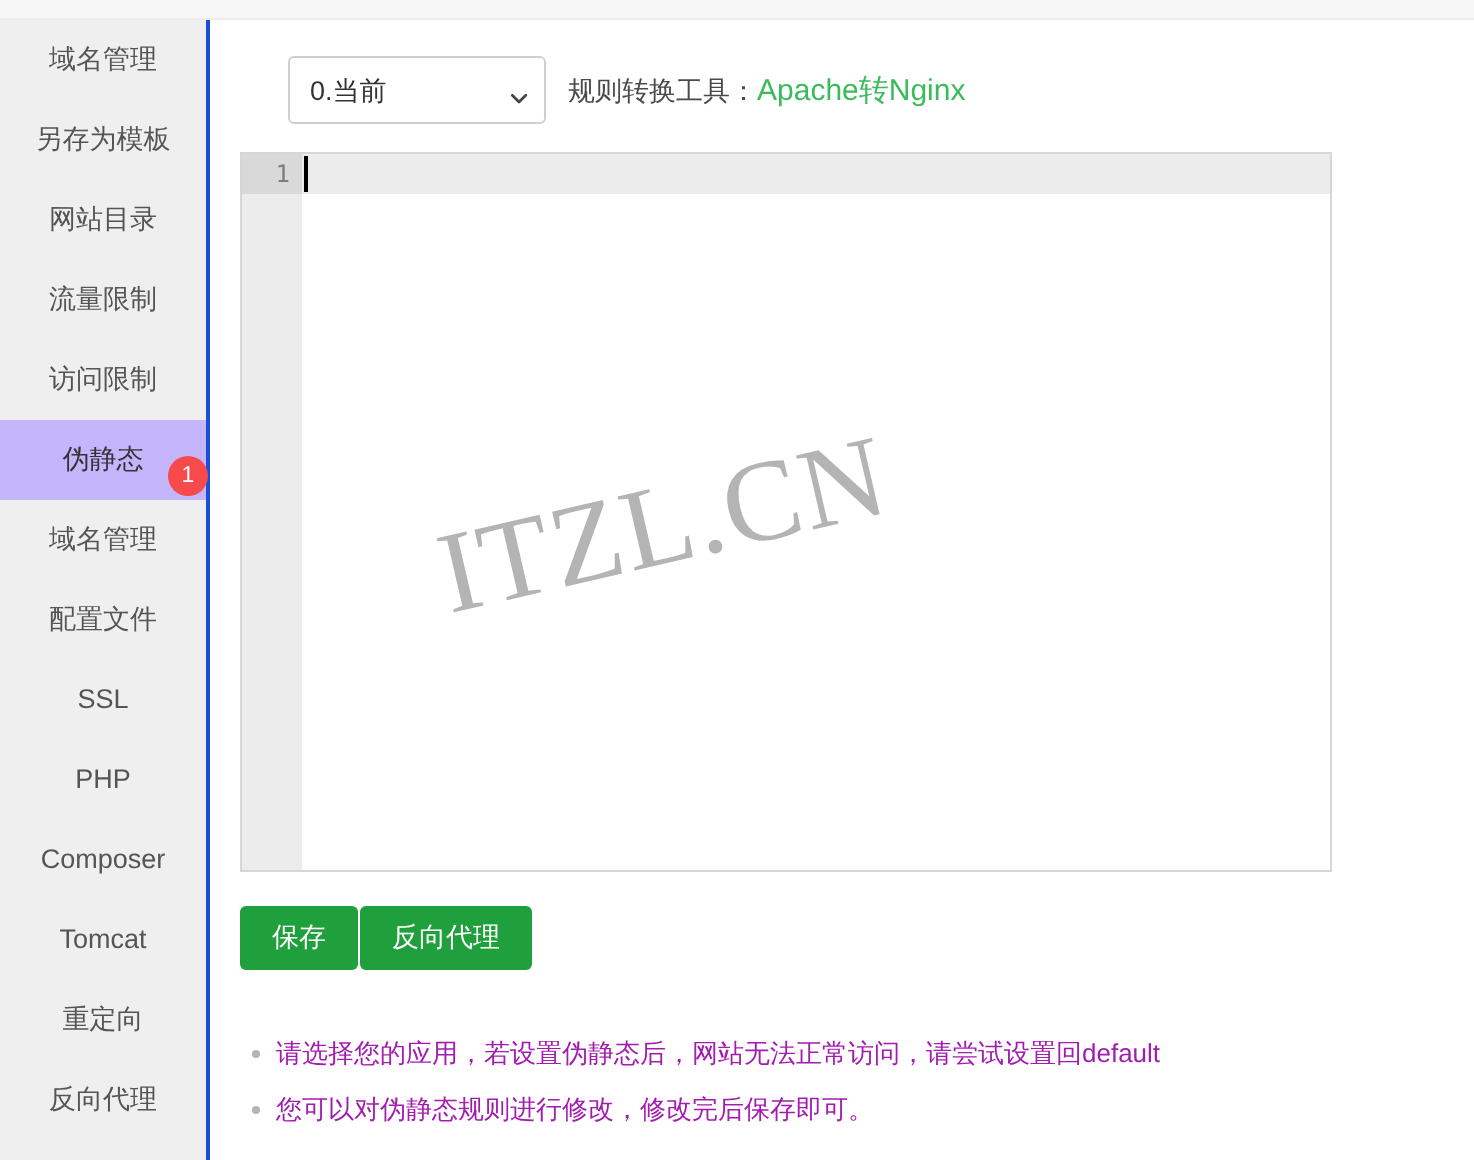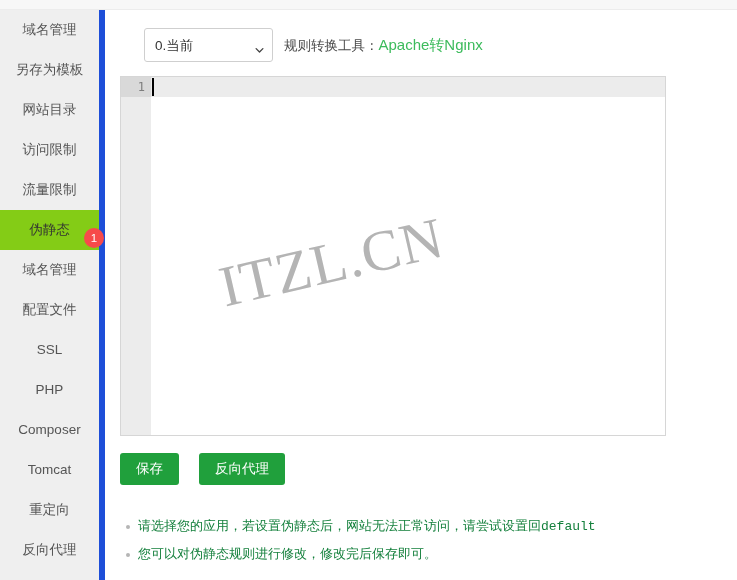--- a/index.html
+++ b/index.html
@@ -35,36 +35,36 @@
     height: 570px;
   }
 
   
   .sidebar {
     position: absolute;
     left: 0; top: 0;
     width: 105px;
     height: 570px;
     background: #efefef;
-    border-right: 6px solid #1d4ed8;
+    border-right: 2px solid #1d4ed8;
     box-sizing: border-box;
   }
   .side-item {
     position: relative;
     height: 40px;
     line-height: 40px;
     text-align: center;
     font-size: 13.5px;
     color: #555555;
     cursor: pointer;
     box-sizing: border-box;
     white-space: nowrap;
   }
   .side-item.active {
-    background: #84cc16;
+    background: #c4b5fd;
     color: #333333;
   }
   .badge {
     position: absolute;
     left: 84px;
     top: 18px;
     width: 20px;
     height: 20px;
     border-radius: 50%;
     background: #f74a4a;
@@ -198,21 +198,21 @@
     user-select: none;
     pointer-events: none;
   }
 
   
   .btn-row {
     position: absolute;
     left: 14px;
     top: 443px;
     display: flex;
-    gap: 20px;
+    gap: 1px;
   }
   .btn {
     background: #20a03c;
     color: #ffffff;
     border: none;
     border-radius: 3px;
     font-size: 13.5px;
     font-family: "Liberation Sans", "DejaVu Sans", sans-serif;
     padding: 0 16px;
     height: 32px;
@@ -227,24 +227,23 @@
     left: 14px;
     top: 503px;
     width: 600px;
     margin: 0;
     padding: 0 0 0 18px;
     list-style: none;
   }
   .notes li {
     position: relative;
     font-size: 13px;
-    color: #15803d;
+    color: #a21caf;
     line-height: 28px;
     white-space: nowrap;
-    font-family: Liberation Mono, monospace;
   }
   .notes li .dot {
     position: absolute;
     left: -12px;
     top: 12px;
     width: 4px;
     height: 4px;
     border-radius: 50%;
     background: #b5b5b5;
   }
@@ -253,22 +252,22 @@
 <body>
 
 <div class="top-strip"></div>
 
 <div class="page">
 
   <nav class="sidebar" id="sidebar">
       <div class="side-item"><span>域名管理</span></div>
       <div class="side-item"><span>另存为模板</span></div>
       <div class="side-item"><span>网站目录</span></div>
+      <div class="side-item"><span>流量限制</span></div>
       <div class="side-item"><span>访问限制</span></div>
-      <div class="side-item"><span>流量限制</span></div>
       <div class="side-item active"><span>伪静态</span><span class="badge">1</span></div>
       <div class="side-item"><span>域名管理</span></div>
       <div class="side-item"><span>配置文件</span></div>
       <div class="side-item"><span>SSL</span></div>
       <div class="side-item"><span>PHP</span></div>
       <div class="side-item"><span>Composer</span></div>
       <div class="side-item"><span>Tomcat</span></div>
       <div class="side-item"><span>重定向</span></div>
       <div class="side-item"><span>反向代理</span></div>
     </nav>

